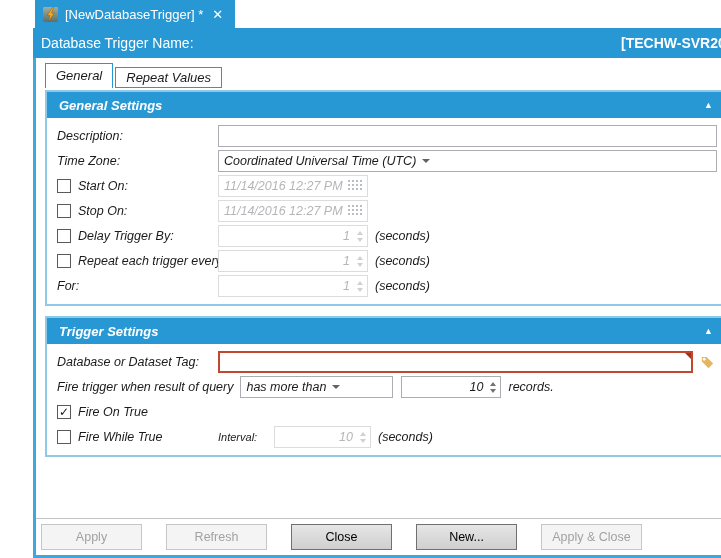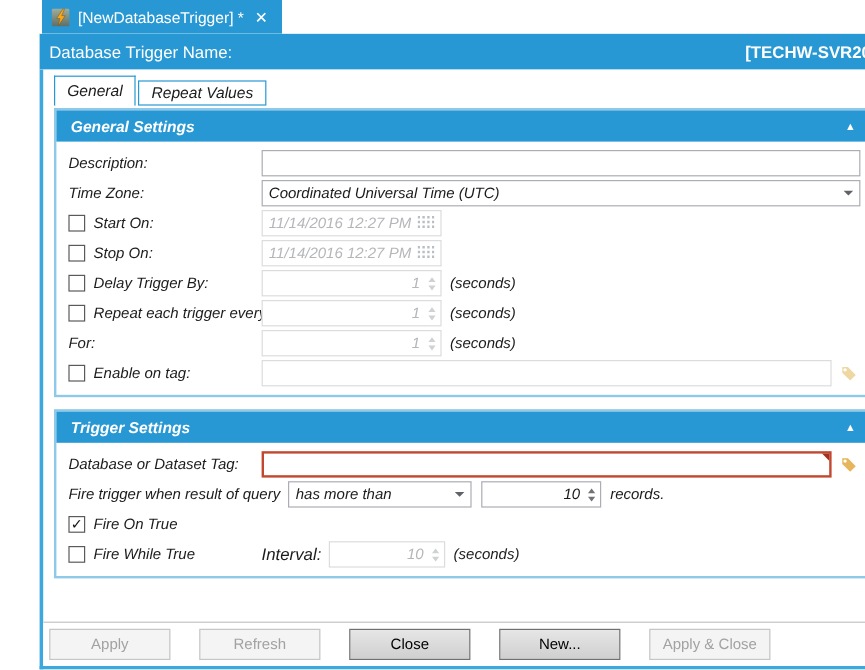--- a/index.html
+++ b/index.html
@@ -54,37 +54,37 @@
   .field { box-sizing:border-box; height:22px; border:1px solid #ABADB3; background:#fff;
            display:flex; align-items:center; padding:0 5px; font-size:12.5px; color:#1b1b1b; }
   input.field { font:inherit; font-size:12.5px; outline:none; }
   .wide { width:505px; }
   .tagged { width:475px; }
   .field-wrap { position:relative; display:flex; align-items:center; }
   .red { border:2px solid #C2472F; }
   .disabled { color:#B4B6B9; border-color:#DCDCDC; }
 
   .datefield { width:150px; justify-content:space-between; }
-  .select { justify-content:space-between; cursor:default; }
+  .select { cursor:default; }
   .dd-arrow { width:0; height:0; border-left:4px solid transparent; border-right:4px solid transparent;
               border-top:4px solid #5f6368; margin-left:6px; }
 
   .spinner { justify-content:flex-end; gap:7px; padding-right:4px; }
   .sp150 { width:150px; } .sp100 { width:100px; } .sp97 { width:97px; }
   .spin-arrows { display:flex; flex-direction:column; gap:3px; align-items:center; }
   .tri-up { width:0; height:0; border-left:3.5px solid transparent; border-right:3.5px solid transparent;
             border-bottom:4px solid #6f7377; }
   .tri-down { width:0; height:0; border-left:3.5px solid transparent; border-right:3.5px solid transparent;
               border-top:4px solid #6f7377; }
   .disabled .tri-up { border-bottom-color:#cfd1d3; }
   .disabled .tri-down { border-top-color:#cfd1d3; }
 
   .suffix { margin-left:7px; font-size:12.5px; white-space:nowrap; }
   .q-label { font-size:12.5px; margin-right:7px; white-space:nowrap; }
-  .interval-label { width:56px; flex:none; font-size:14px; }
+  .interval-label { width:56px; flex:none; font-size:11px; }
   .tag-btn { margin-left:7px; display:flex; align-items:center; }
 
   
   .scrollbar { position:absolute; top:2px; right:2px; bottom:2px; width:15px;
                display:flex; flex-direction:column; align-items:center; }
   .sb-up { width:0; height:0; border-left:4.5px solid transparent; border-right:4.5px solid transparent;
            border-bottom:6px solid #2798D4; flex:none; }
   .sb-down { width:0; height:0; border-left:4.5px solid transparent; border-right:4.5px solid transparent;
              border-top:6px solid #2798D4; flex:none; }
   .sb-thumb { flex:1; width:12px; background:#2798D4; margin:6px 0; }
@@ -223,33 +223,20 @@
             <div class="field spinner sp150 disabled">
               <span>1</span>
               <span class="spin-arrows">
                   <i class="tri-up"></i>
                   <i class="tri-down"></i>
                 </span>
             </div>
             <span class="suffix">(seconds)</span>
           </div>
 
-          <div class="row">
-            <span class="label-col">
-              <span class="checkbox"></span>
-              <span>Enable on tag:</span>
-            </span>
-            <input class="field tagged disabled" value="" style="">
-            <span class="tag-btn">
-              <svg width="15" height="15" viewBox="0 0 16 16" style="transform:scaleX(-1)">
-                <path d="M2 9 L9 2 H14 V7 L7 14 Z" fill="#EFD7A4"></path>
-                <circle cx="11.5" cy="4.5" r="1.5" fill="#fff"></circle>
-              </svg>
-            </span>
-          </div>
 
         </div>
       </div>
 
       <div class="group">
         <div class="group-header">
           <span>Trigger Settings</span>
           <span class="collapse">▲</span>
         </div>
         <div class="group-body">

